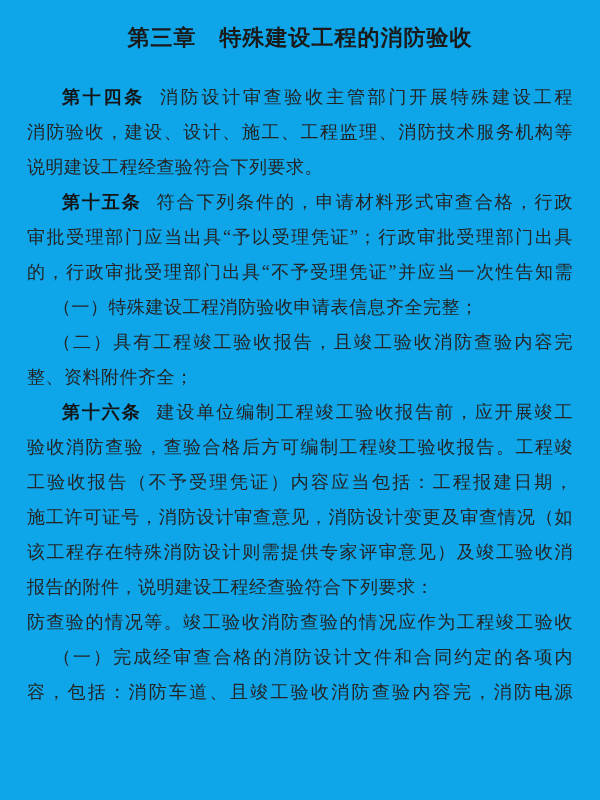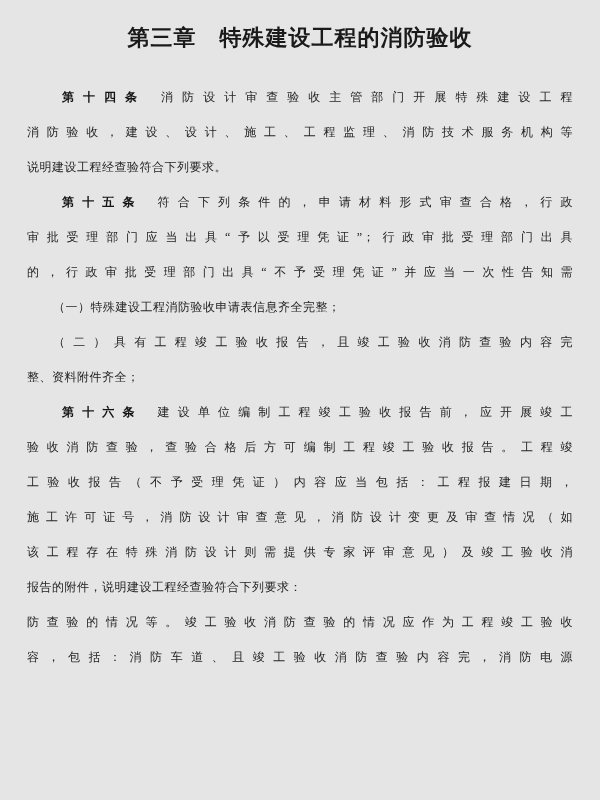--- a/index.html
+++ b/index.html
@@ -5,40 +5,40 @@
   html, body {
     margin: 0;
     padding: 0;
     background: #ffffff;
   }
   .page {
     position: relative;
     width: 600px;
     height: 800px;
     margin: 0 auto;
-    background: #e5e5e5;
+    background: #0ea5e9;
     box-sizing: border-box;
     padding: 22px 27px 0 27px;
     overflow: hidden;
     color: #212121;
     font-family: "Liberation Serif", "DejaVu Serif", serif;
   }
   .chapter-title {
     margin: 0 0 26px 0;
     text-align: center;
     font-family: "Liberation Sans", "DejaVu Sans", sans-serif;
     font-weight: 700;
     font-size: 22px;
     line-height: 32px;
     letter-spacing: 1px;
     color: #1a1a1a;
     white-space: pre;
   }
   .line {
-    font-size: 12px;
+    font-size: 18px;
     line-height: 35px;
     height: 35px;
     letter-spacing: 0.5px;
     color: #242424;
   }
   
   .fill {
     text-align: justify;
     text-align-last: justify;
   }
@@ -74,15 +74,16 @@
   <div class="line end">整、资料附件齐全；</div>
 
   <div class="line fill indent-para"><span class="art-label">第十六条</span><span>建设单位编制工程竣工验收报告前，应开展竣工</span></div>
   <div class="line fill">验收消防查验，查验合格后方可编制工程竣工验收报告。工程竣</div>
   <div class="line fill">工验收报告（不予受理凭证）内容应当包括：工程报建日期，</div>
   <div class="line fill">施工许可证号，消防设计审查意见，消防设计变更及审查情况（如</div>
   <div class="line fill">该工程存在特殊消防设计则需提供专家评审意见）及竣工验收消</div>
   <div class="line end">报告的附件，说明建设工程经查验符合下列要求：</div>
   <div class="line fill">防查验的情况等。竣工验收消防查验的情况应作为工程竣工验收</div>
 
+  <div class="line fill indent-item">（一）完成经审查合格的消防设计文件和合同约定的各项内</div>
   <div class="line fill">容，包括：消防车道、且竣工验收消防查验内容完，消防电源</div>
 
 </div>
 
 </body></html>

